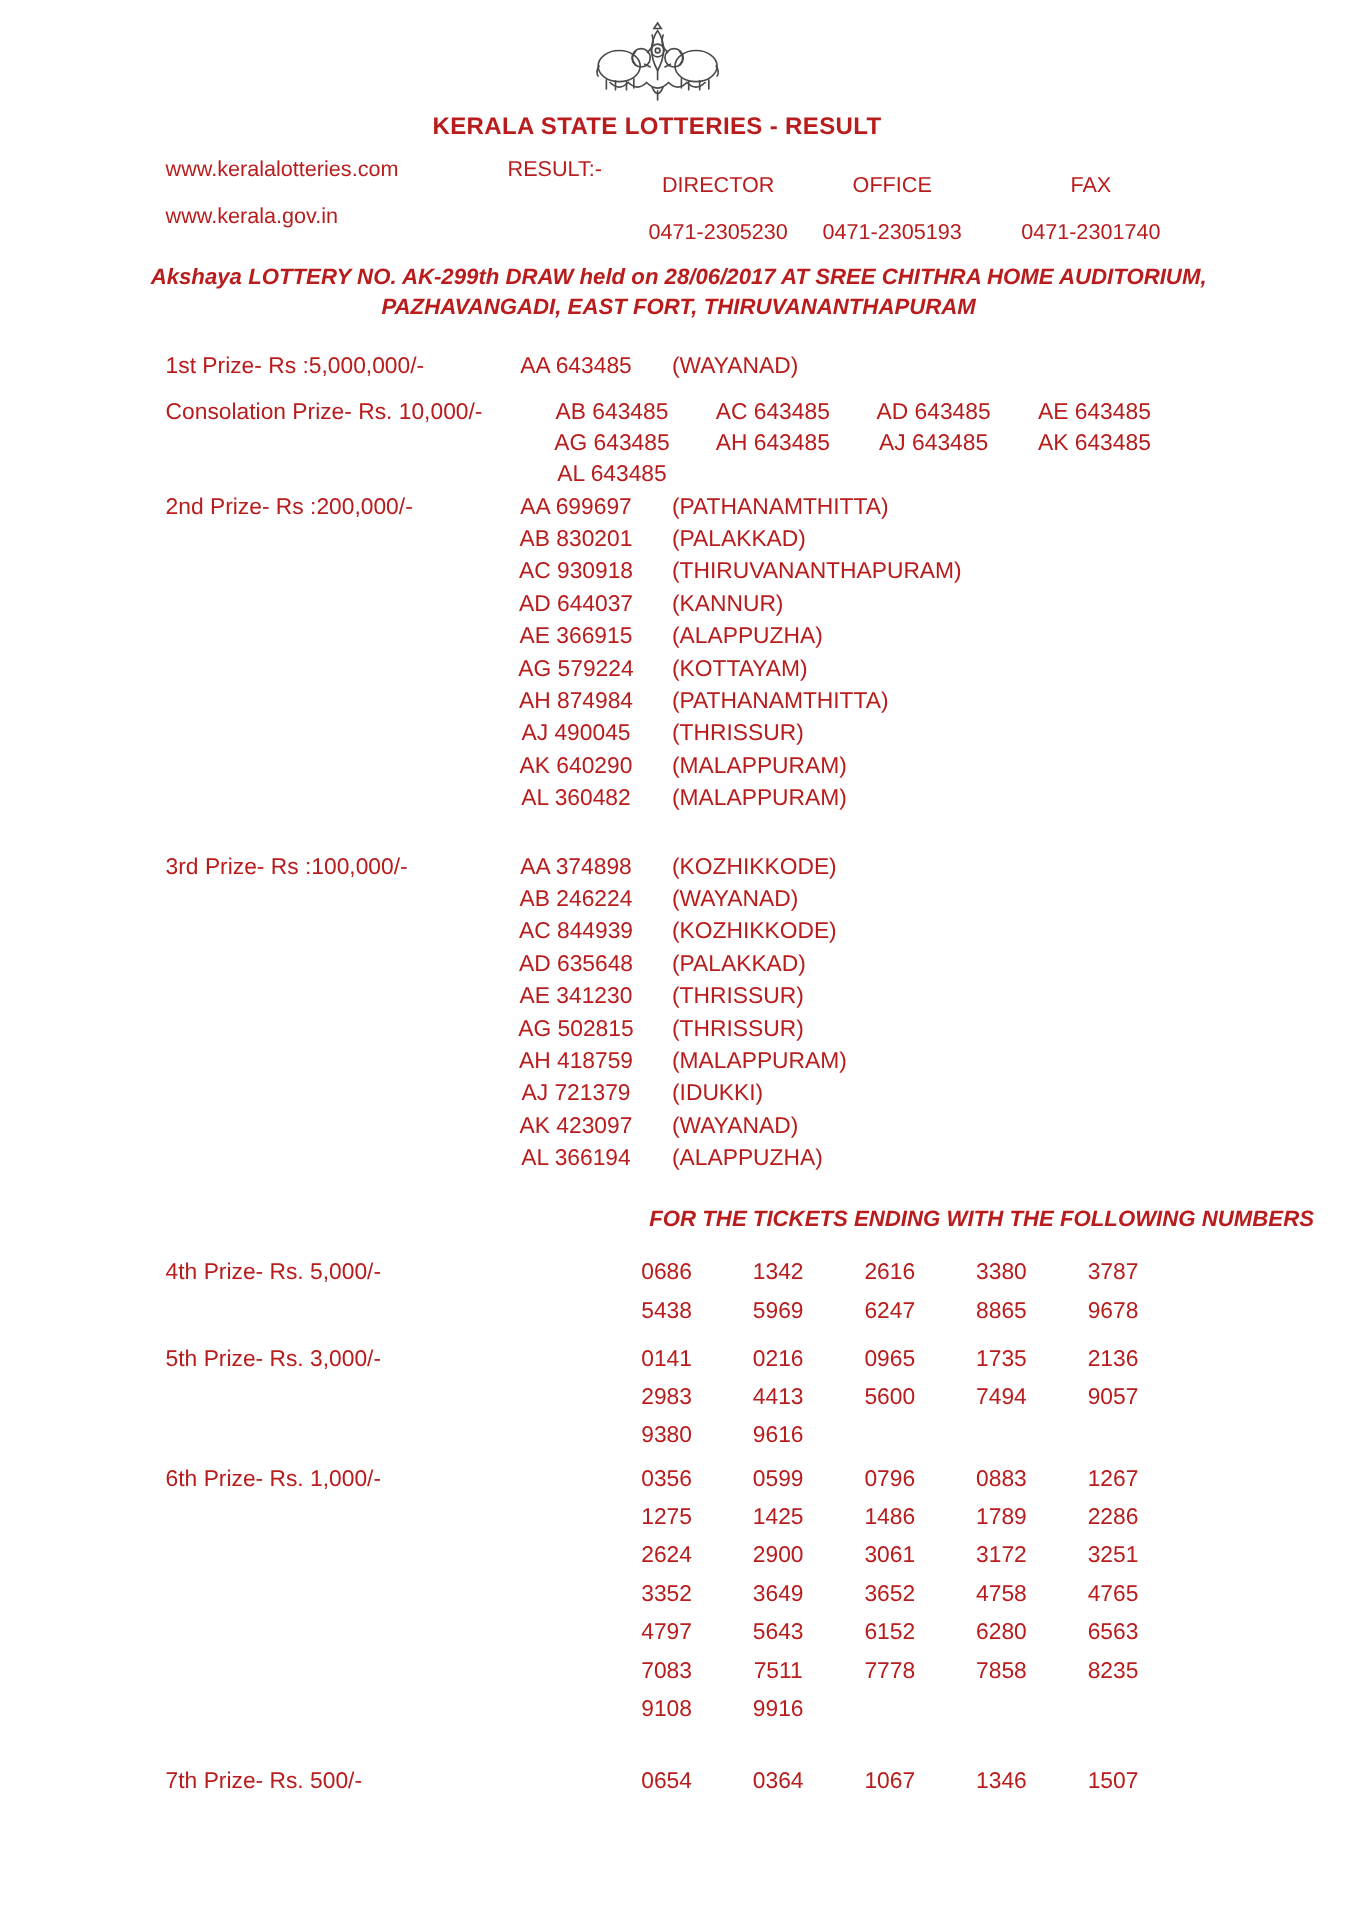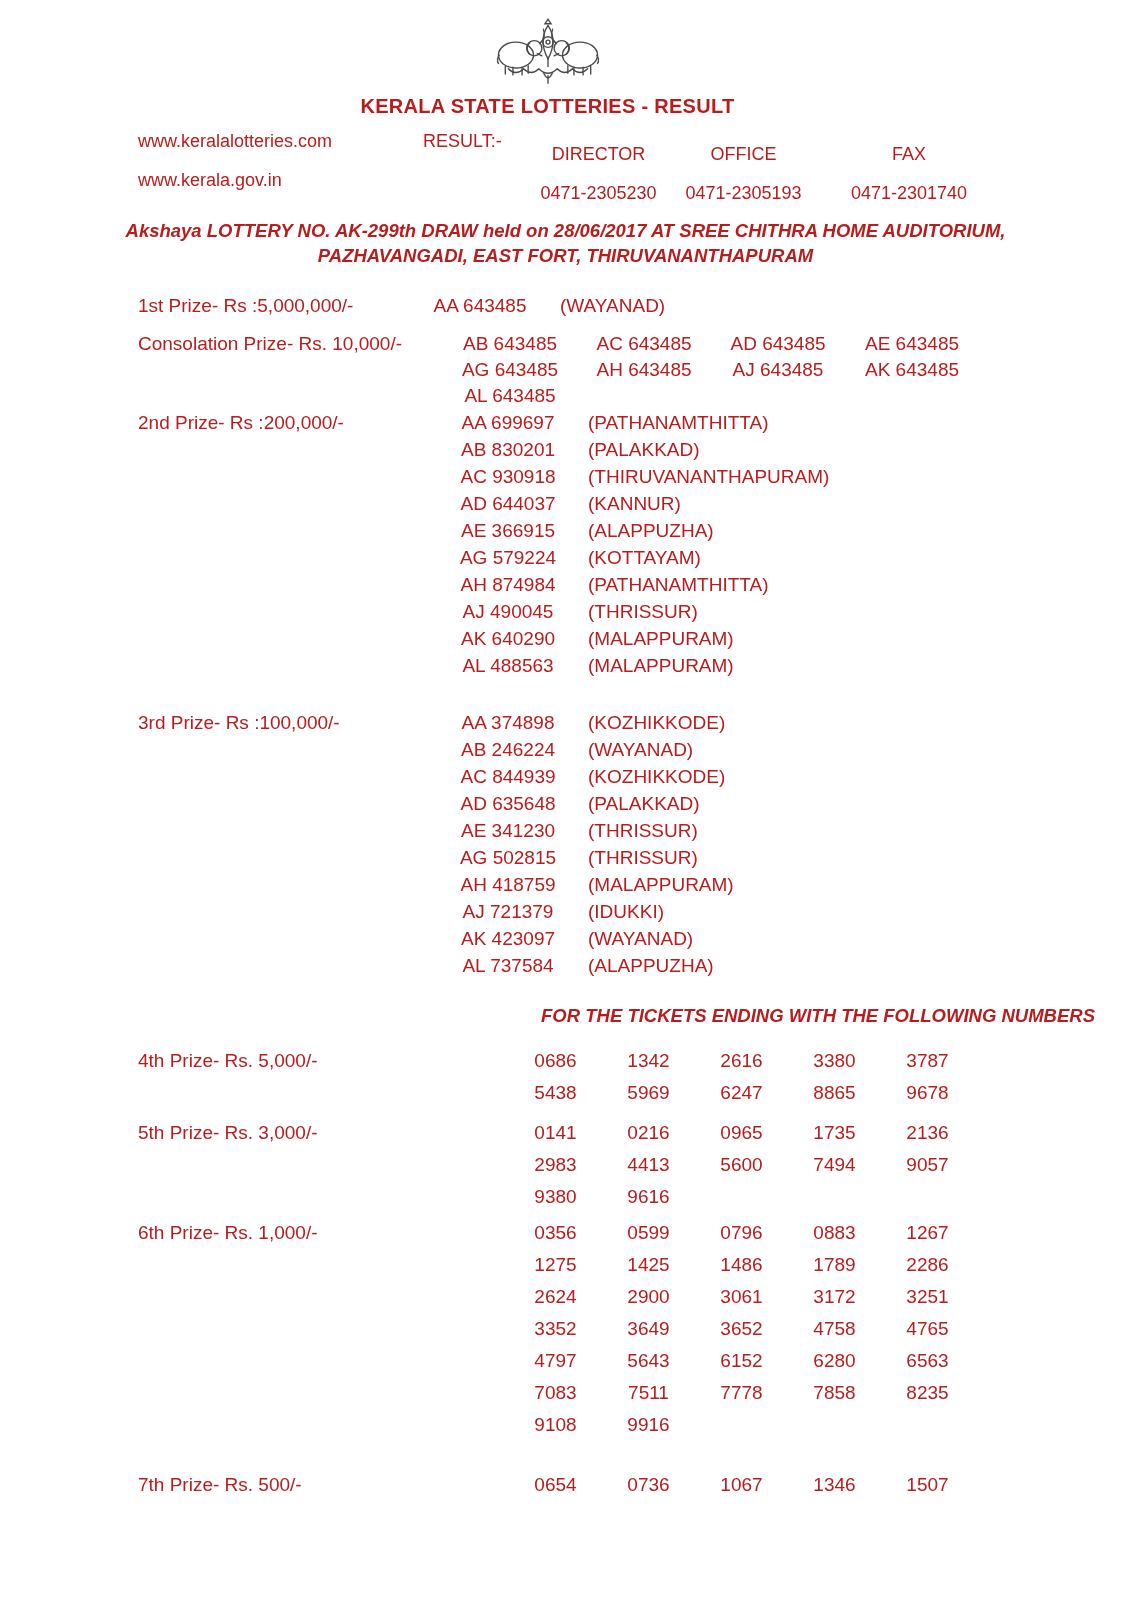--- a/index.html
+++ b/index.html
@@ -40,21 +40,21 @@
   .label { flex:0 0 auto; }
   .lbl-282 { width:282px; }
   .lbl-305 { width:305px; }
   .lbl-371 { width:371px; }
   .ticket-col { width:120px; text-align:center; }
   .loc-col { margin-left:20px; }
   .first-prize { margin-top:24px; line-height:27px; }
   .consolation { margin-top:12px; line-height:26px; }
   .cons-grid { display:grid; grid-template-columns:repeat(4, 134px); }
   .cons-grid span { text-align:center; }
-  .prize-block { line-height:27px;gap:28px; }
+  .prize-block { line-height:27px; }
   .second-block { margin-top:0px; }
   .third-block { margin-top:30px; }
   .winners { display:flex; flex-direction:column; }
   .winner-row { display:flex; }
   .ending-header {
     margin:26px 0 0 0;
     font-size:18.5px; font-weight:700; font-style:italic;
     line-height:22px;
     text-align:right;
   }
@@ -185,21 +185,21 @@
       </div>
         <div class="winner-row">
         <span class="ticket-col">AJ 490045</span>
         <span class="loc-col">(THRISSUR)</span>
       </div>
         <div class="winner-row">
         <span class="ticket-col">AK 640290</span>
         <span class="loc-col">(MALAPPURAM)</span>
       </div>
         <div class="winner-row">
-        <span class="ticket-col">AL 488563</span>
+        <span class="ticket-col">AL 360482</span>
         <span class="loc-col">(MALAPPURAM)</span>
       </div>
       </div>
   </div>
 
   <div class="row prize-block third-block">
     <span class="label lbl-282">3rd Prize- Rs :100,000/-</span>
     <div class="winners">
 
     <div class="winner-row">
@@ -232,21 +232,21 @@
       </div>
         <div class="winner-row">
         <span class="ticket-col">AJ 721379</span>
         <span class="loc-col">(IDUKKI)</span>
       </div>
         <div class="winner-row">
         <span class="ticket-col">AK 423097</span>
         <span class="loc-col">(WAYANAD)</span>
       </div>
         <div class="winner-row">
-        <span class="ticket-col">AL 737584</span>
+        <span class="ticket-col">AL 366194</span>
         <span class="loc-col">(ALAPPUZHA)</span>
       </div>
       </div>
   </div>
 
   <h2 class="ending-header center-band">FOR THE TICKETS ENDING WITH THE FOLLOWING NUMBERS</h2>
 
   <div class="row end-block fourth-block">
     <span class="label lbl-371">4th Prize- Rs. 5,000/-</span>
     <div class="endgrid">
@@ -320,20 +320,20 @@
         <span class="num">9108</span>
         <span class="num">9916</span>
       </div>
   </div>
 
   <div class="row end-block seventh-block">
     <span class="label lbl-371">7th Prize- Rs. 500/-</span>
     <div class="endgrid">
 
     <span class="num">0654</span>
-        <span class="num">0736</span>
+        <span class="num">0364</span>
         <span class="num">1067</span>
         <span class="num">1346</span>
         <span class="num">1507</span>
       </div>
   </div>
 
 </div>
 
 </body></html>

